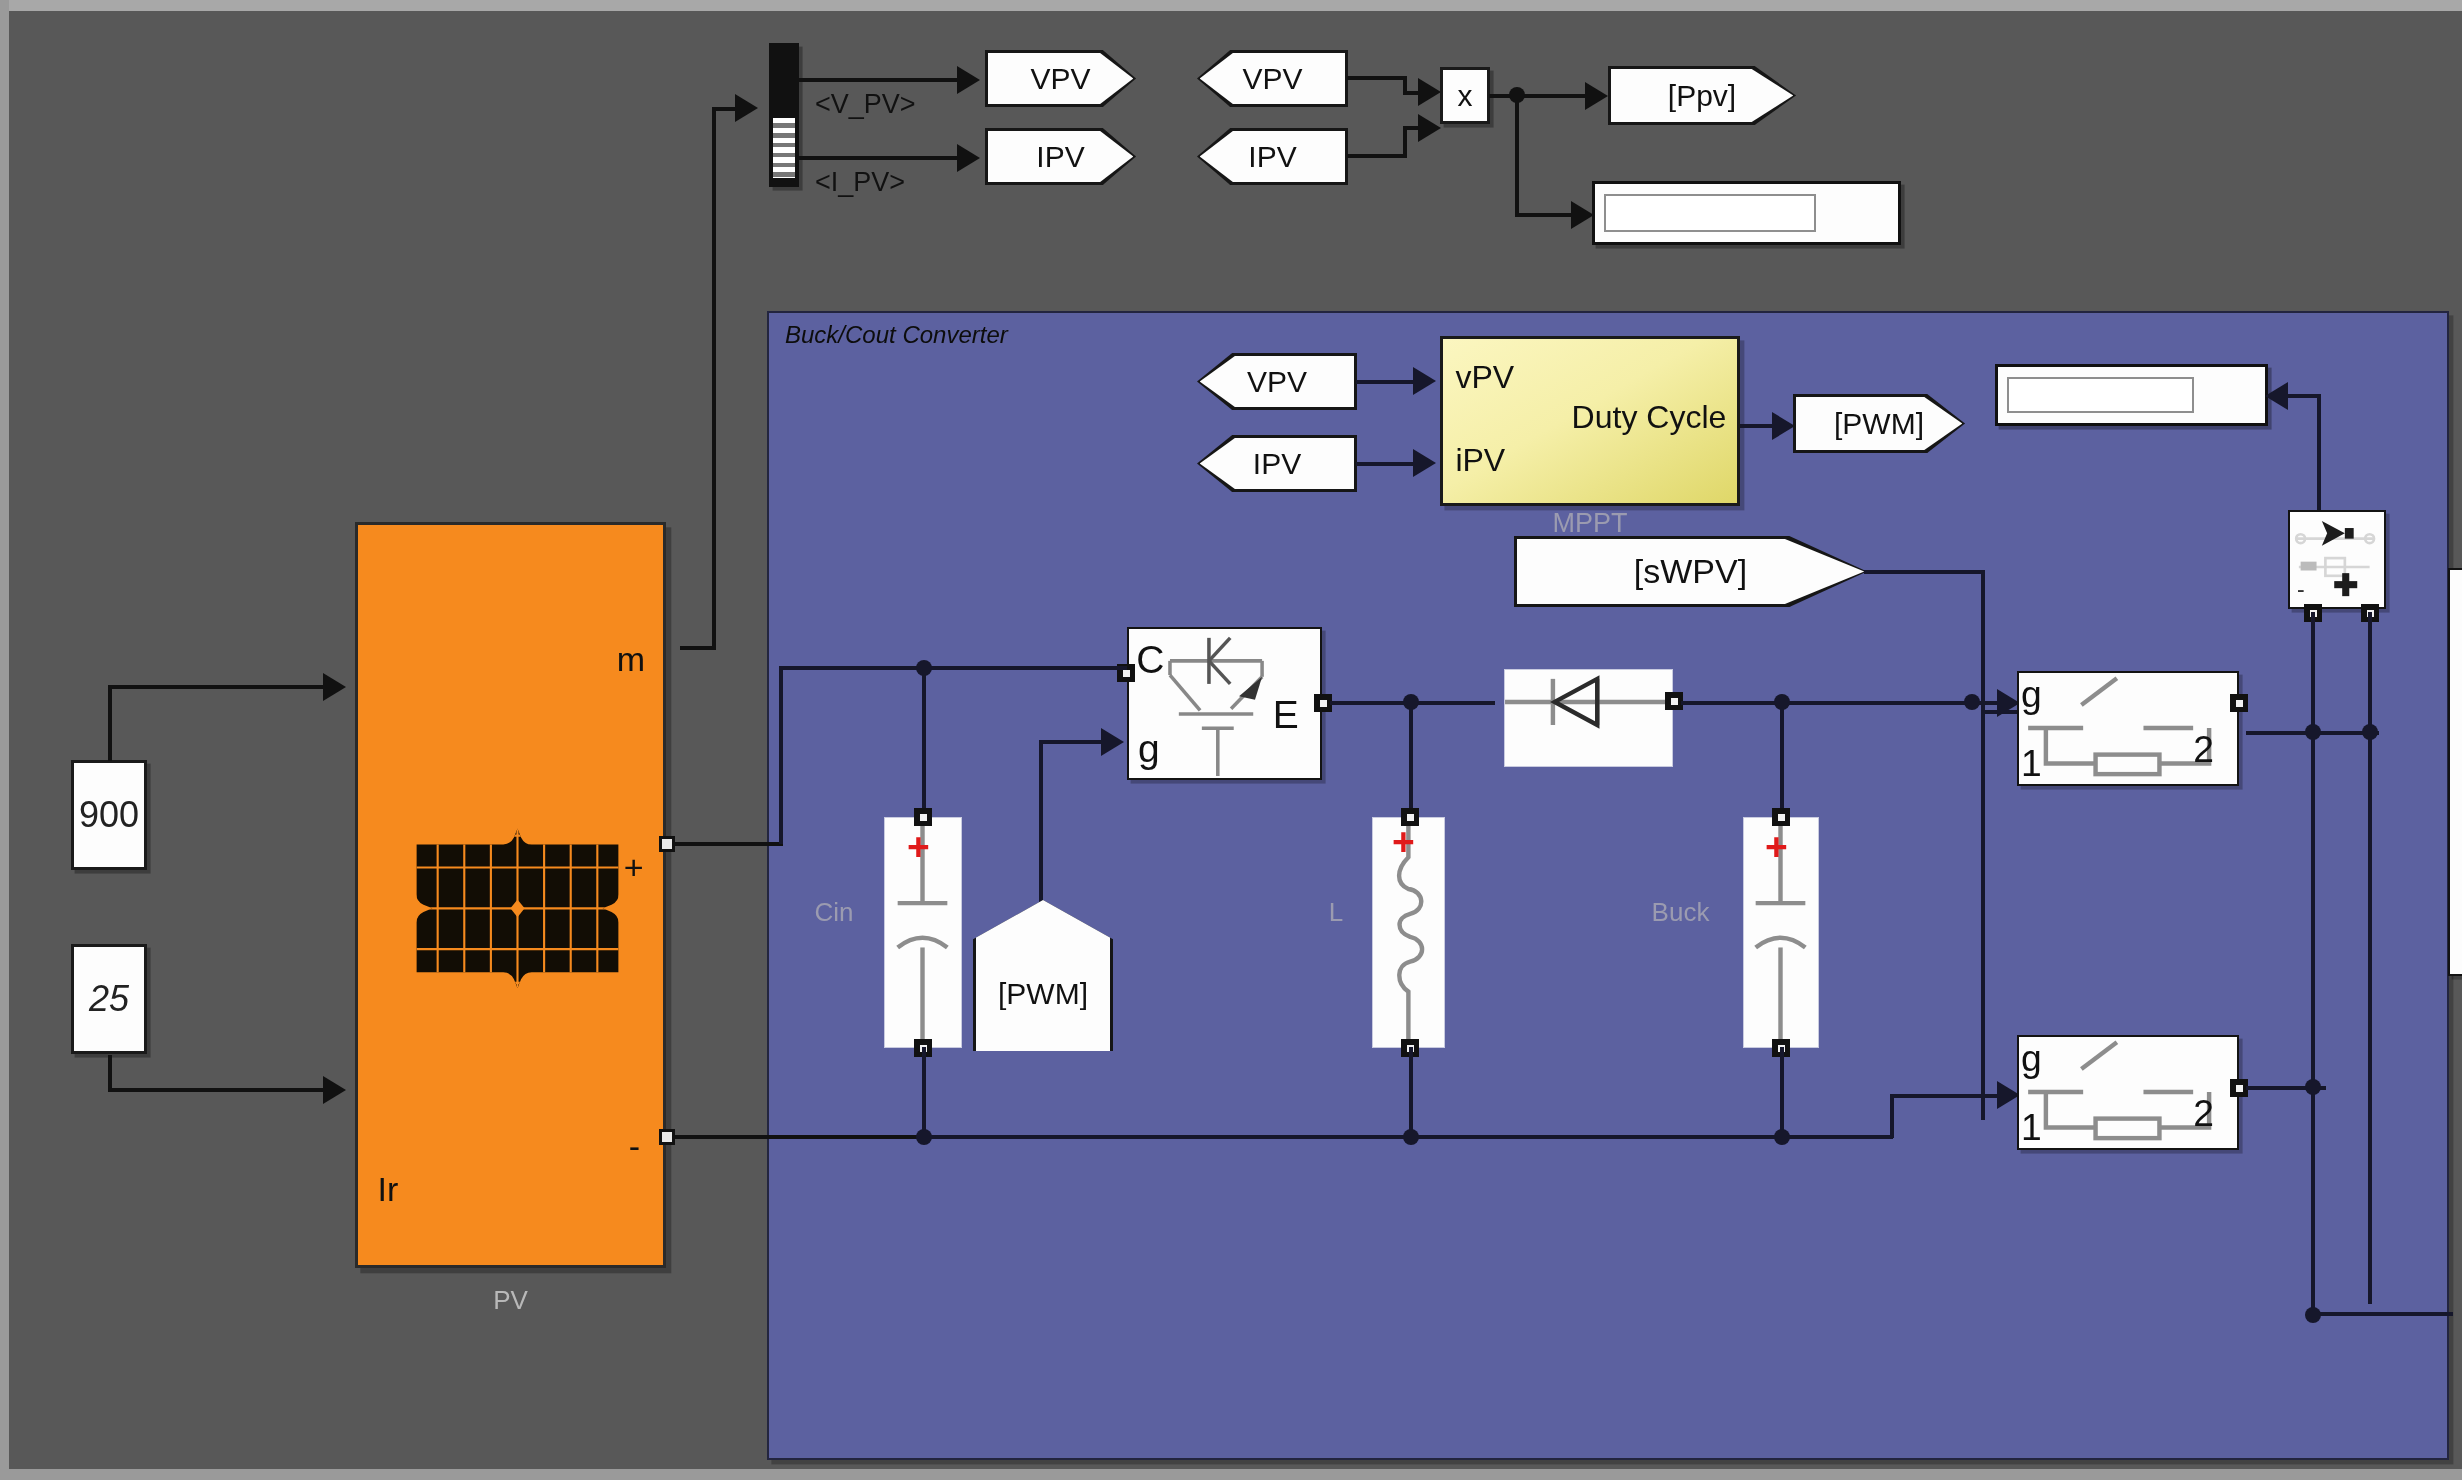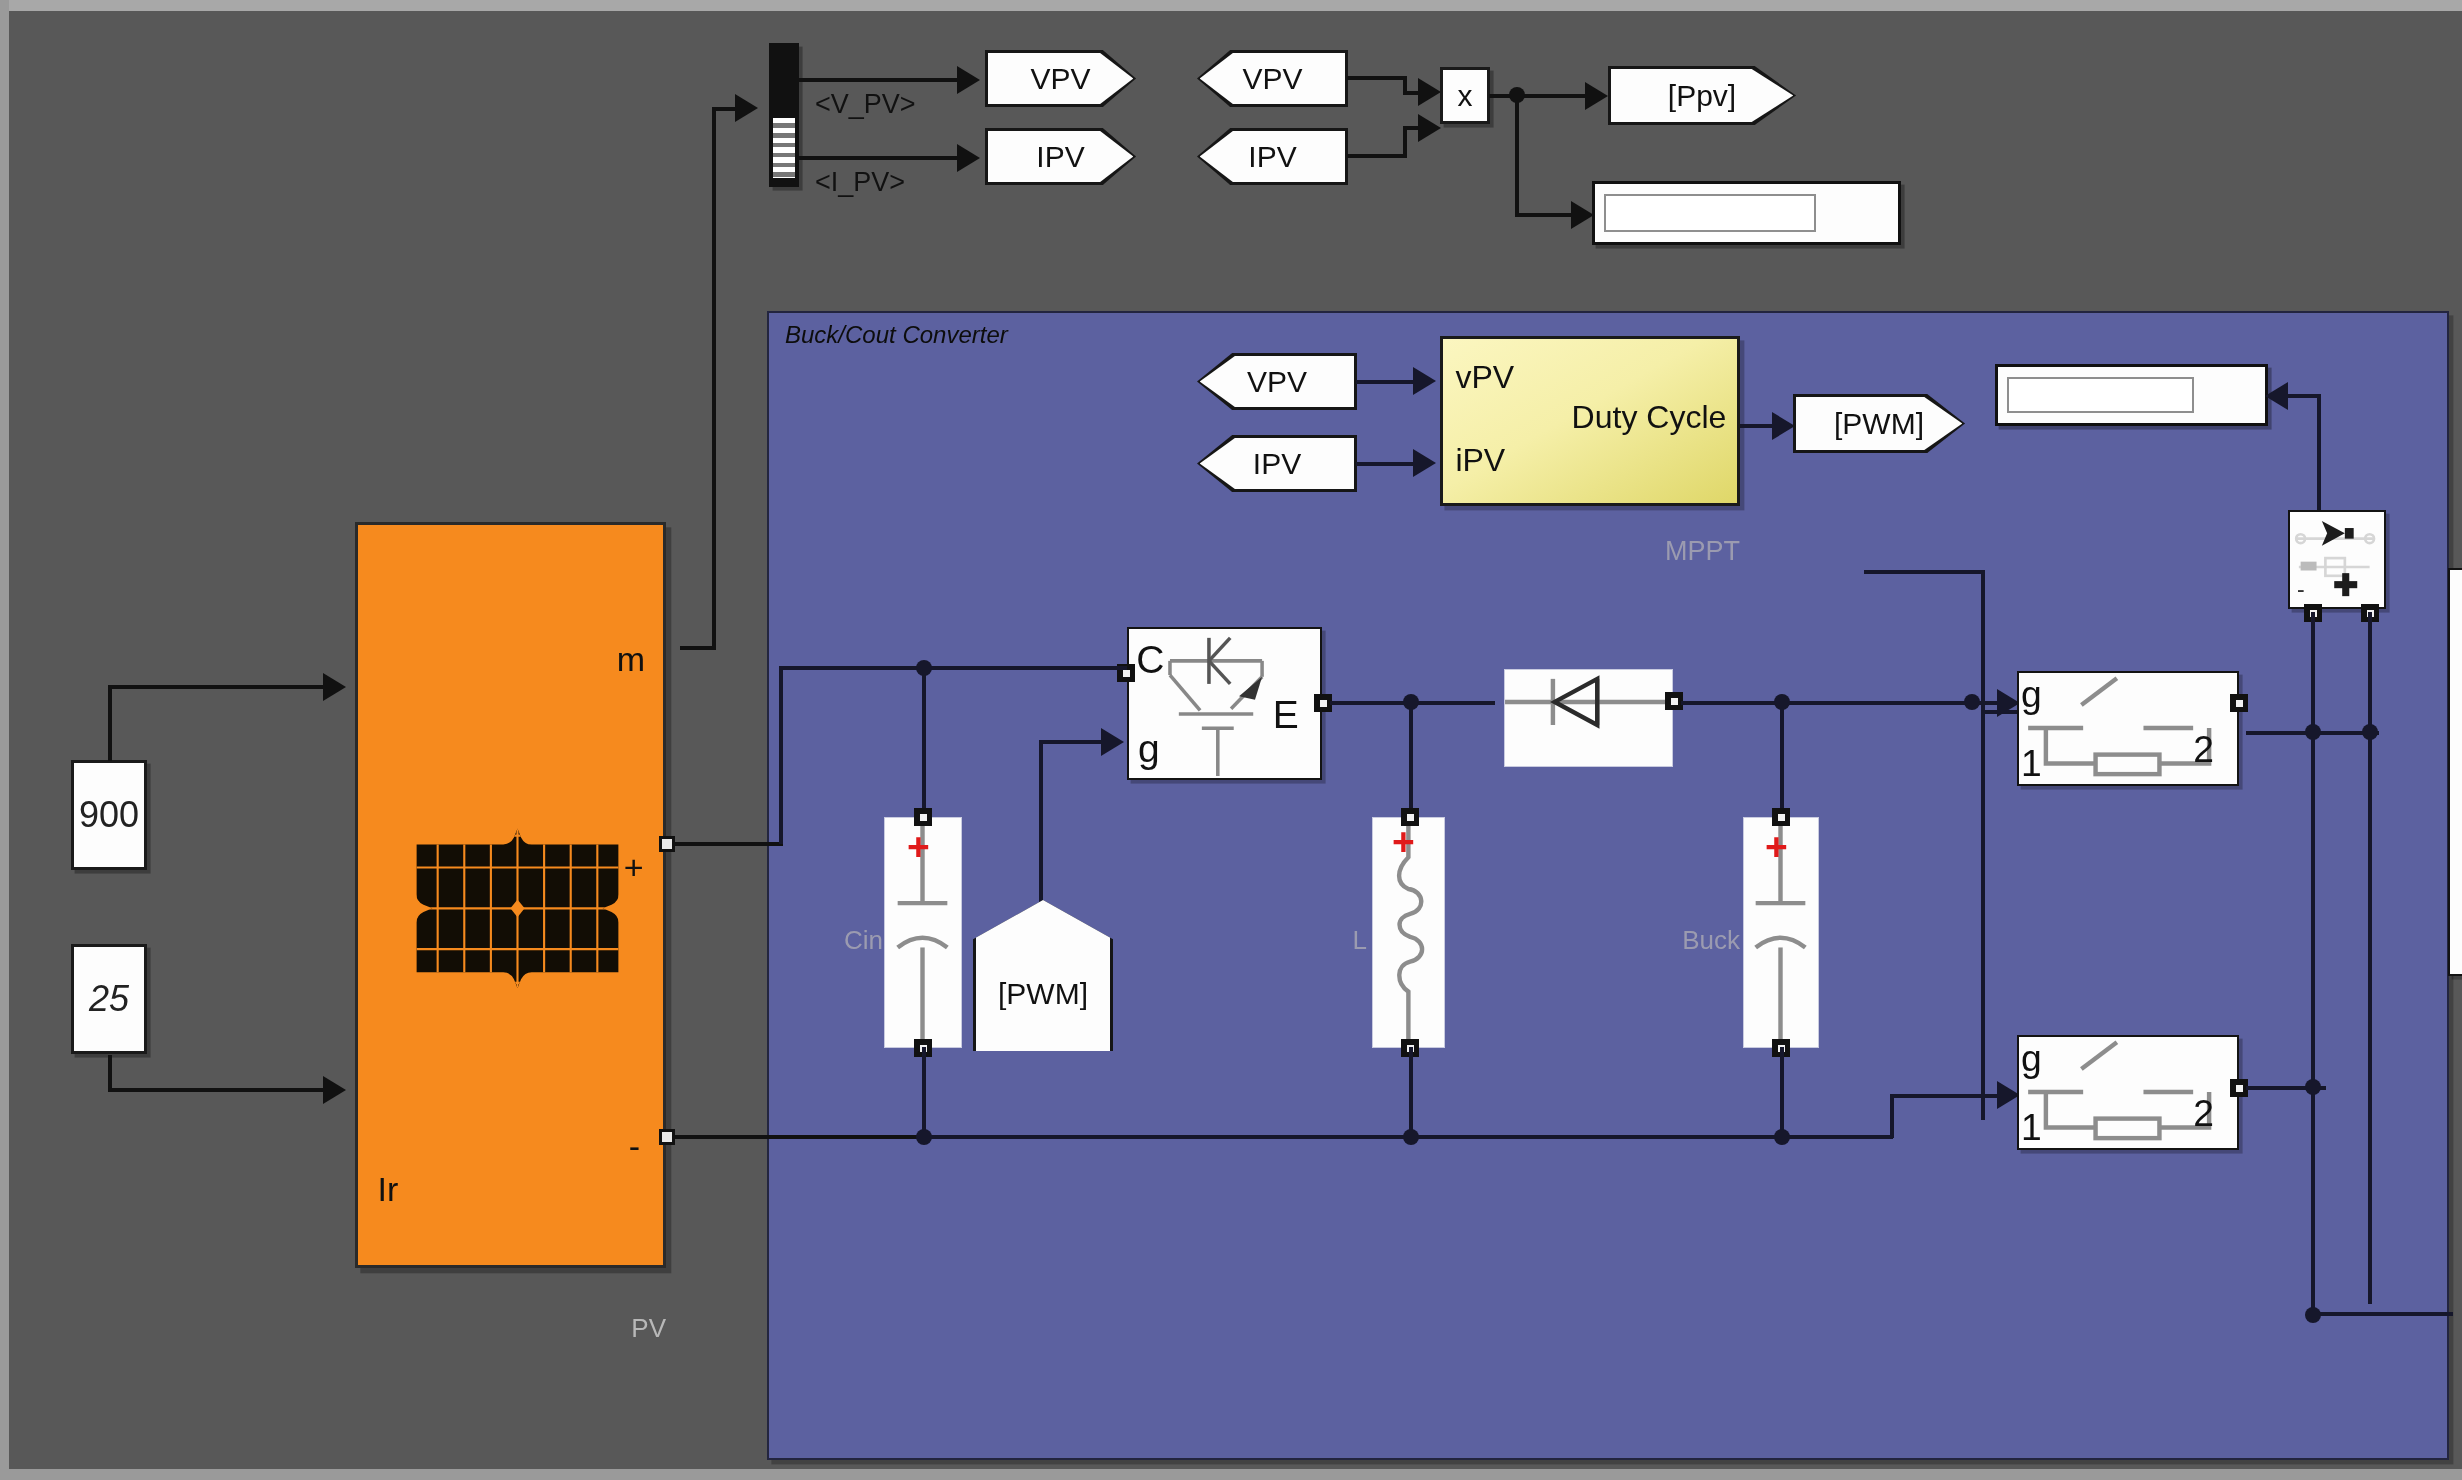--- a/index.html
+++ b/index.html
@@ -17,22 +17,21 @@
   .subsys{
     position:absolute;background:#5c61a0;border:2.7px solid #23253f;
     box-shadow:4.4px 4.4px 0 rgba(0,0,0,.25);
   }
   .subsys-label{
     position:absolute;font-style:italic;font-size:24px;color:#0d0d0d;
     font-family:"Liberation Sans",sans-serif;white-space:nowrap;
   }
   .blk-caption{
     position:absolute;font-size:26px;color:#b8b8b8;white-space:nowrap;
-    text-align:right;
-    margin-top:28px;
+    text-align:center;
   }
   .blk-caption.dark{color:#9b9bb0;}
 
   
   .wire{position:absolute;background:#111;}
   .wire.h{height:3.6px;}
   .wire.v{width:3.6px;}
   .wire.sb{background:#16172b;}
   .node{position:absolute;width:16px;height:16px;border-radius:50%;background:#111;}
   .node.sb{background:#16172b;}
@@ -300,20 +299,23 @@
     <span>[PWM]</span>
   </div>
 
   <div class="display" style="left:1995px;top:364px;width:273px;height:62px;">
     <div class="inner"></div>
   </div>
   <div class="wire h sb" style="left:2269px;top:394px;width:51px;"></div>
   <div class="arrow sb" style="left:2265px;top:382px;transform:scaleX(-1);"></div>
   <div class="wire v sb" style="left:2317px;top:394px;height:121px;"></div>
 
+  <div class="tag goto" style="left:1514px;top:536px;width:353px;height:71px;">
+    <span style="font-size:34px;">[sWPV]</span>
+  </div>
   <div class="wire h sb" style="left:1864px;top:570px;width:121px;"></div>
   <div class="wire v sb" style="left:1981px;top:570px;height:550px;"></div>
 
   <div class="ebox2" style="left:1127px;top:627px;width:195px;height:153px;">
     <svg width="190" height="147" viewBox="0 0 214 166">
       <g stroke="#888" stroke-width="4" fill="none">
         <path d="M46,36 H150"></path>
         <path d="M46,36 V52"></path>
         <path d="M150,36 V54"></path>
         <path d="M56,96 H140"></path>

